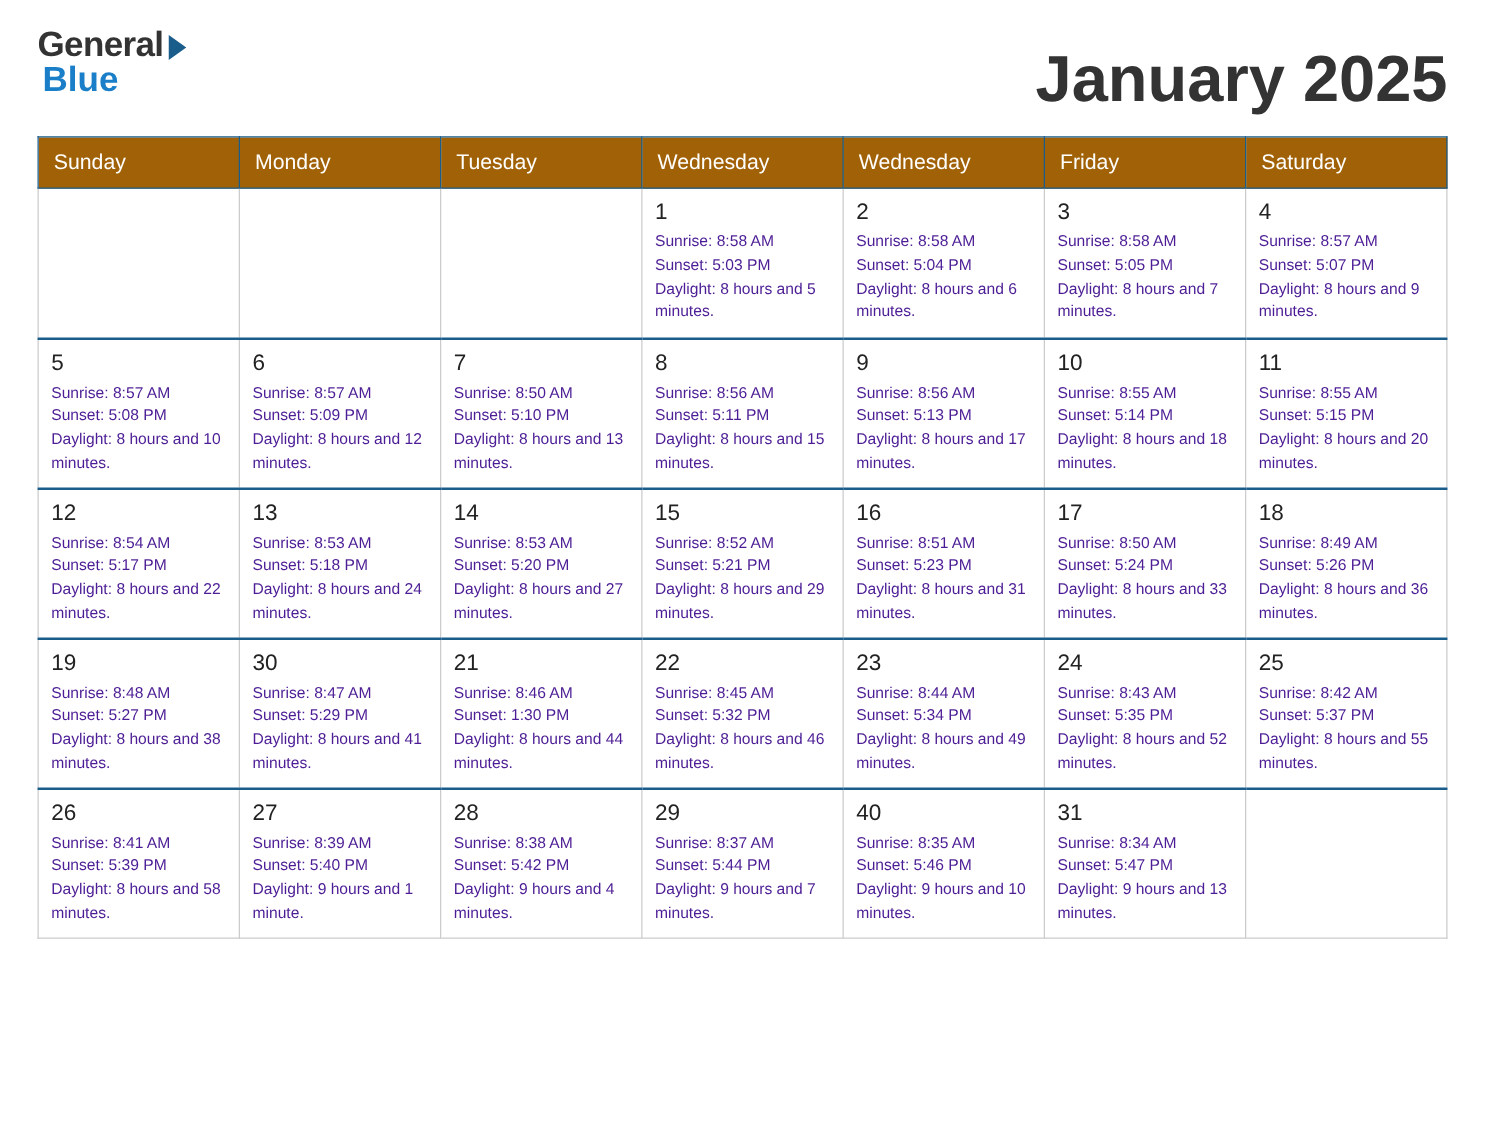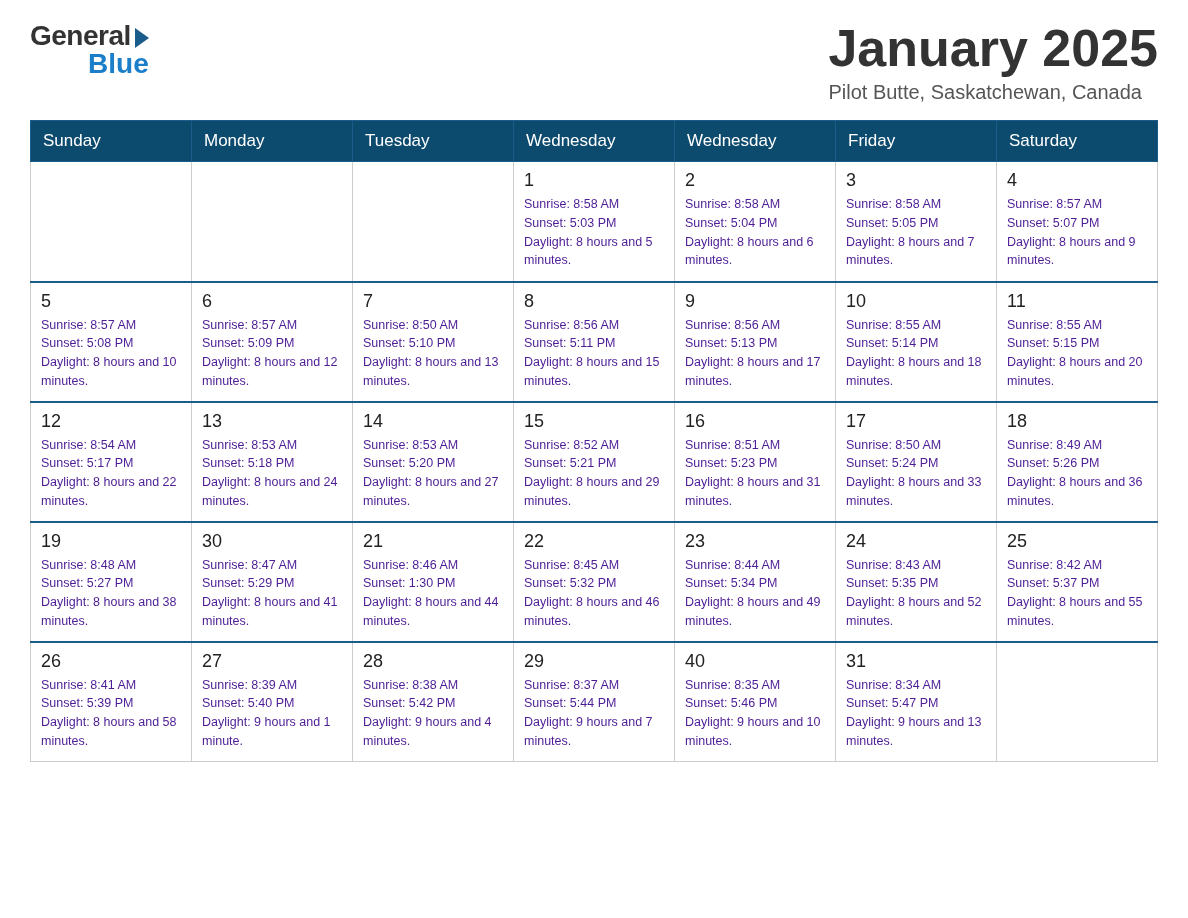--- a/index.html
+++ b/index.html
@@ -13,21 +13,21 @@
     }
     .header {
       display: flex;
       justify-content: space-between;
       align-items: flex-start;
       margin-bottom: 16px;
     }
     .logo {
       display: flex;
       flex-direction: column;
-      align-items: flex-end;
+      align-items: flex-start;
     }
     .logo-top {
       display: flex;
       align-items: center;
     }
     .logo-general {
       font-size: 28px;
       font-weight: bold;
       color: #333;
       letter-spacing: -0.5px;
@@ -40,38 +40,40 @@
       border-bottom: 10px solid transparent;
       margin-left: 4px;
       margin-top: 4px;
     }
     .logo-blue-line {
       font-size: 28px;
       font-weight: bold;
       color: #1a7ec8;
     }
     .title-block {
+      text-align: right;
+      margin-top: 16px;
     }
     .calendar-title {
       font-size: 52px;
       font-weight: bold;
       color: #333;
       line-height: 1.1;
     }
     .calendar-subtitle {
       font-size: 20px;
       color: #555;
       margin-top: 4px;
     }
     table {
       width: 100%;
       border-collapse: collapse;
     }
     thead tr th {
-      background-color: #0c4a6e;
+      background-color: #a16207;
       color: #fff;
       padding: 10px 12px;
       font-size: 17px;
       font-weight: normal;
       text-align: left;
       border: 1px solid #1a5c8a;
     }
     tbody tr td {
       border: 1px solid #ccc;
       vertical-align: top;
@@ -107,21 +109,20 @@
     <div class="logo-top">
       <span class="logo-general">General</span>
       <div class="logo-arrow"></div>
     </div>
     <div style="display:flex; align-items:center; margin-top:-4px; margin-left:4px;">
       <span class="logo-blue-line">Blue</span>
     </div>
   </div>
   <div class="title-block">
     <div class="calendar-title">January 2025</div>
-    <div class="calendar-subtitle">Pilot Butte, Saskatchewan, Canada</div>
   </div>
 </div>
 
 <table>
   <thead>
     <tr id="weekday-row">
         <th>Sunday</th>
         <th>Monday</th>
         <th>Tuesday</th>
         <th>Wednesday</th>

